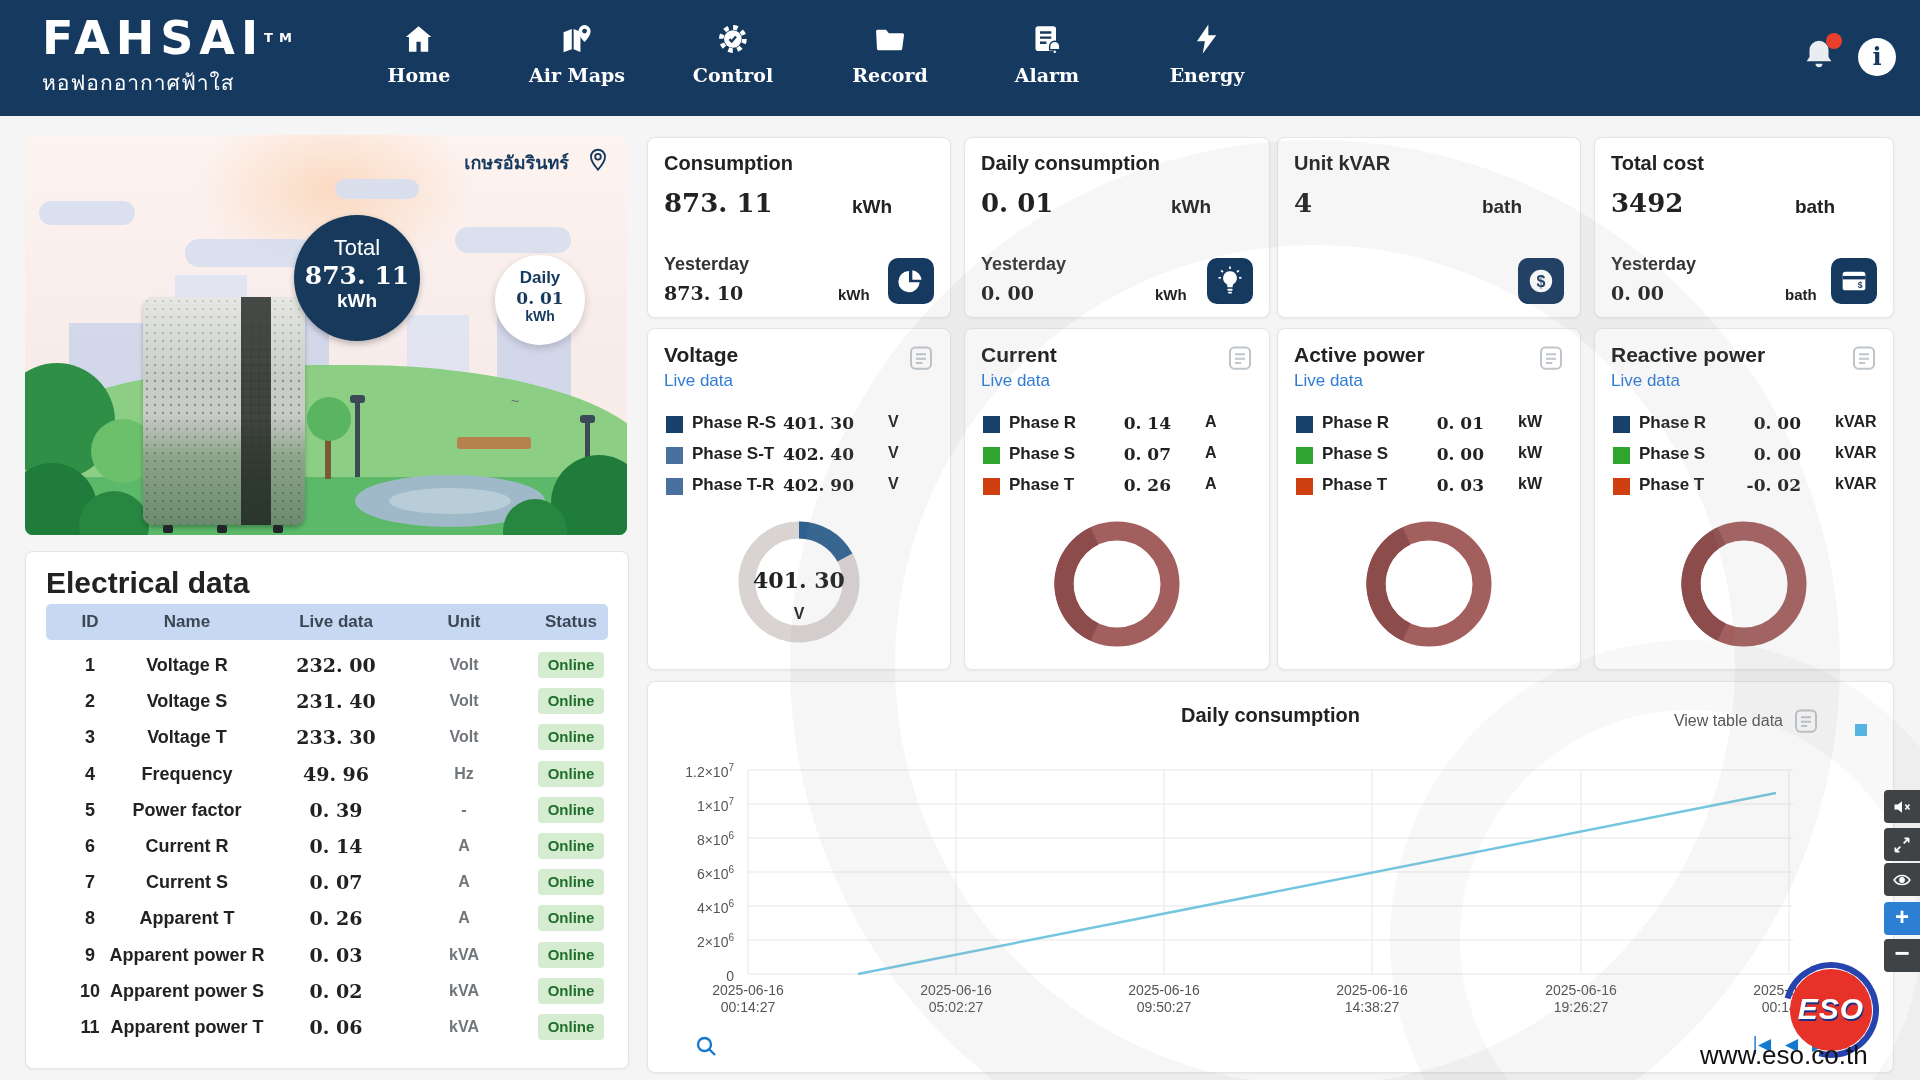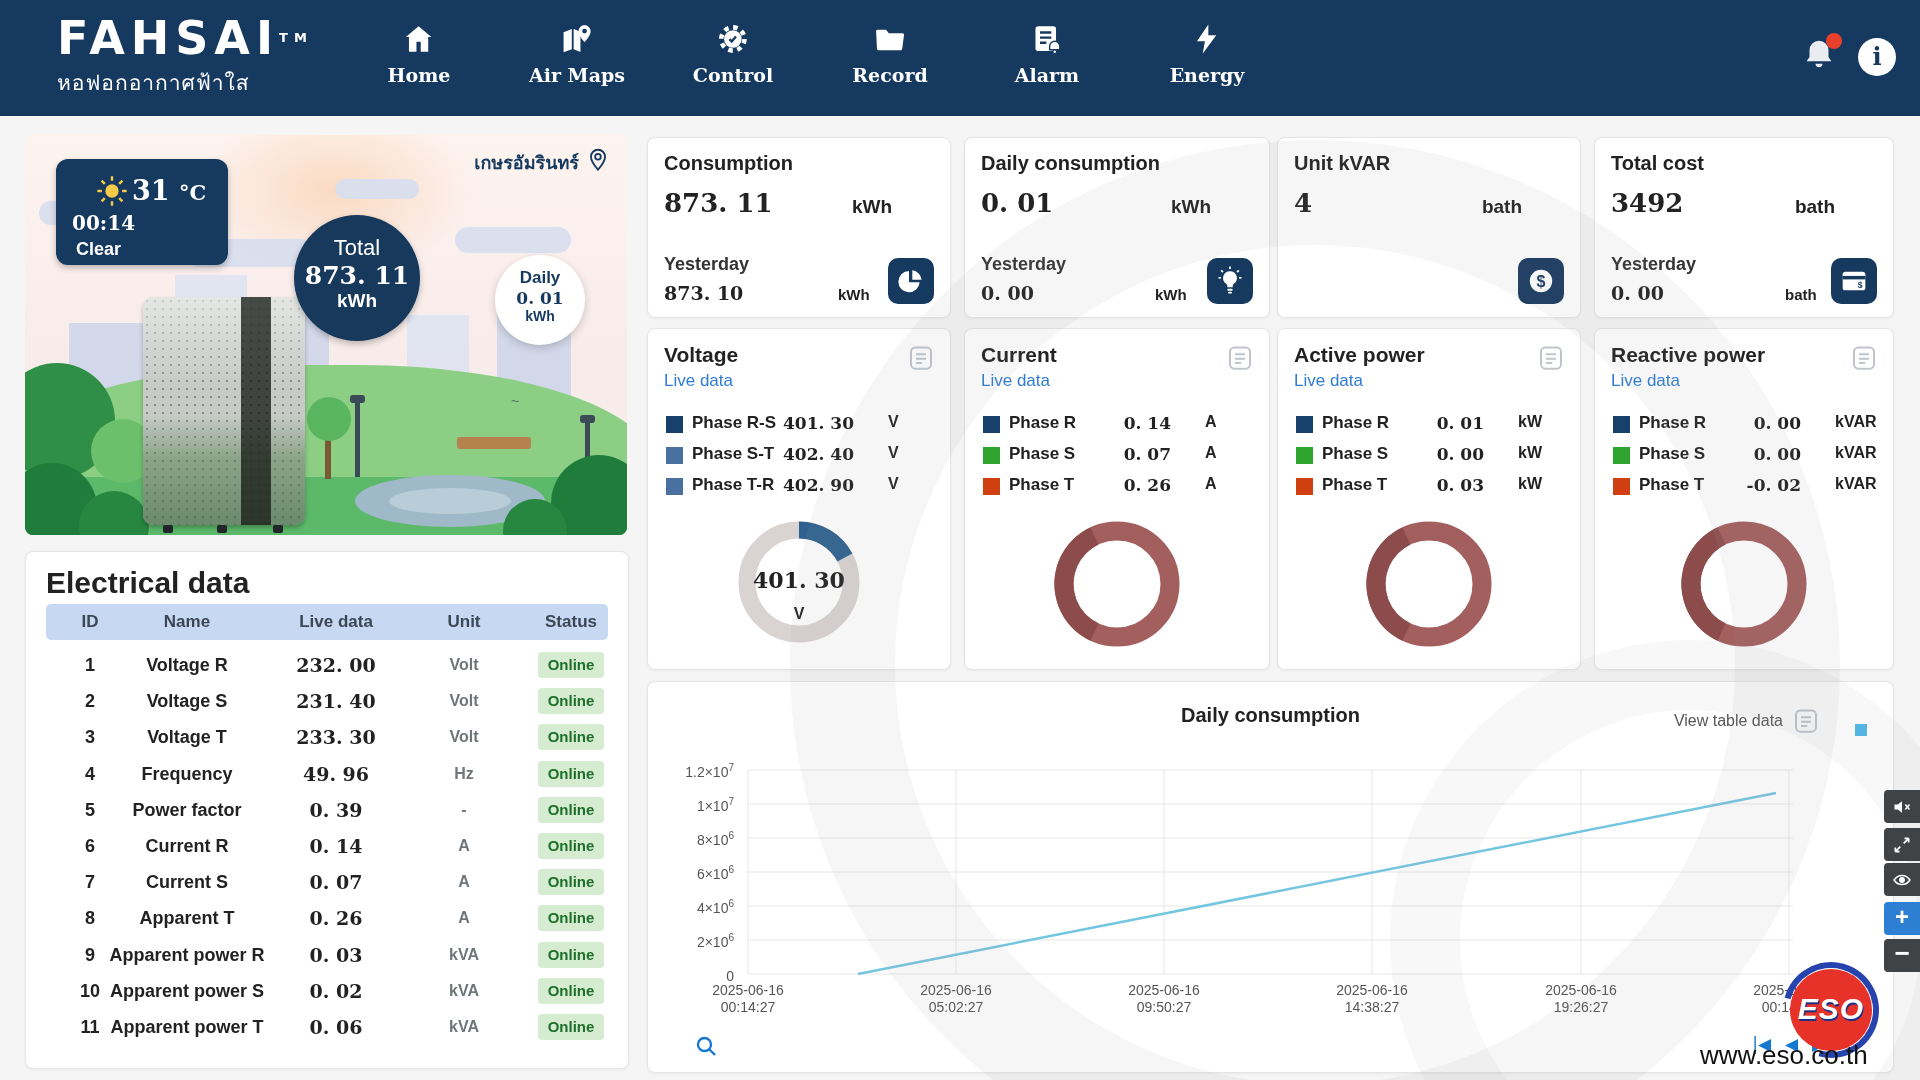--- a/index.html
+++ b/index.html
@@ -1,21 +1,21 @@
 <!DOCTYPE html>
 <html><head>
 <meta charset="utf-8">
 <style>
   html,body{margin:0;padding:0;background:#e9e9ea;}
   .stage{position:relative;width:1920px;height:1080px;background:#f5f5f6;overflow:hidden;
          font-family:"Liberation Sans",sans-serif;color:#222;}
   .serif{font-family:"DejaVu Serif",serif;}
   
   .navbar{position:absolute;left:0;top:0;width:1920px;height:116px;background:#16395f;z-index:20;}
-  .brand{position:absolute;left:42px;top:12px;color:#fff;margin-left:15px;}
+  .brand{position:absolute;left:42px;top:12px;color:#fff;}
   .brand-name{font-size:46px;font-weight:bold;letter-spacing:6px;line-height:52px;font-family:"DejaVu Sans",sans-serif;}
   .brand-tm{font-size:13px;vertical-align:top;}
   .brand-sub{font-size:21px;margin-top:2px;letter-spacing:1px;}
   .nav-item{position:absolute;top:22px;transform:translateX(-50%);text-align:center;color:#fff;cursor:pointer;}
   .nav-item svg{width:34px;height:34px;display:block;margin:0 auto 8px;}
   .nav-label{font-family:"DejaVu Serif",serif;font-weight:bold;font-size:19px;}
   .nav-bell{position:absolute;left:1800px;top:36px;width:40px;height:40px;}
   .nav-bell svg{width:38px;height:38px;}
   .bell-dot{position:absolute;right:-2px;top:-3px;width:16px;height:16px;border-radius:50%;background:#e8402a;}
   .nav-info{position:absolute;left:1858px;top:38px;width:38px;height:38px;border-radius:50%;background:#fff;
@@ -53,21 +53,21 @@
   .total-circle{position:absolute;left:269px;top:80px;width:126px;height:126px;border-radius:50%;background:#17395c;color:#fff;
                 text-align:center;box-shadow:0 3px 6px rgba(0,0,0,.25);}
   .tc-label{font-size:22px;margin-top:20px;}
   .tc-value{font-size:25px;font-weight:bold;}
   .tc-unit{font-size:19px;font-weight:bold;}
   .daily-circle{position:absolute;left:470px;top:120px;width:90px;height:90px;border-radius:50%;background:#fff;color:#16395f;
                 text-align:center;box-shadow:0 3px 8px rgba(0,0,0,.18);}
   .dc-label{font-size:17px;font-weight:bold;margin-top:13px;}
   .dc-value{font-size:17px;font-weight:bold;}
   .dc-unit{font-size:14px;font-weight:bold;}
-  .location{position:absolute;right:16px;top:12px;color:#16395f;font-weight:bold;font-size:18px;display:flex;align-items:center;gap:6px;}
+  .location{position:absolute;right:16px;top:12px;color:#16395f;font-weight:bold;font-size:18px;display:flex;align-items:center;gap:16px;}
   .location svg{width:26px;height:26px;}
   .bird{position:absolute;color:#5b6b7a;font-size:14px;}
   
   .card{position:absolute;background:#fff;border:1px solid #e5e5e6;border-radius:8px;box-shadow:0 1px 3px rgba(0,0,0,.05);}
   
   .elec{left:25px;top:551px;width:602px;height:516px;}
   .elec-title{position:absolute;left:20px;top:14px;font-size:30px;font-weight:bold;}
   .thead{position:absolute;left:20px;top:52px;width:562px;height:36px;background:#c7d8f3;border-radius:5px;}
   .th{position:absolute;top:0;height:36px;line-height:36px;font-weight:bold;font-size:17px;color:#3c4754;transform:translateX(-50%);}
   .trow{position:absolute;left:20px;width:562px;height:36px;}
@@ -223,38 +223,20 @@
     <div class="bush" style="right:-20px;bottom:-16px;width:96px;height:96px"></div>
     <div class="bush" style="right:60px;bottom:-28px;width:64px;height:64px;background:#27863f"></div>
     <div class="bird" style="left:486px;top:258px">~</div>
     <div class="bird" style="left:120px;top:276px">~</div>
 
     <div class="tower"></div>
     <div class="tfoot" style="left:138px;top:390px"></div>
     <div class="tfoot" style="left:192px;top:390px"></div>
     <div class="tfoot" style="left:248px;top:390px"></div>
 
-    <div class="weather">
-      <span><svg viewBox="0 0 24 24">
-        <circle cx="12" cy="12" r="5" fill="#f7c948"></circle>
-        <g stroke="#f7c948" stroke-width="1.8">
-          <line x1="12" y1="1" x2="12" y2="4.4"></line>
-              <line x1="12" y1="19.6" x2="12" y2="23"></line>
-          <line x1="1" y1="12" x2="4.4" y2="12"></line>
-              <line x1="19.6" y1="12" x2="23" y2="12"></line>
-          <line x1="4.2" y1="4.2" x2="6.6" y2="6.6"></line>
-              <line x1="17.4" y1="17.4" x2="19.8" y2="19.8"></line>
-          <line x1="4.2" y1="19.8" x2="6.6" y2="17.4"></line>
-              <line x1="17.4" y1="6.6" x2="19.8" y2="4.2"></line>
-        </g>
-          </svg></span>
-      <div class="w-temp serif"><span>31</span> <span style="font-size:21px">°C</span></div>
-      <div class="w-time serif">00:14</div>
-      <div class="w-cond">Clear</div>
-    </div>
 
     <div class="total-circle">
       <div class="tc-label">Total</div>
       <div class="tc-value serif">873. 11</div>
       <div class="tc-unit">kWh</div>
     </div>
     <div class="daily-circle">
       <div class="dc-label">Daily</div>
       <div class="dc-value serif">0. 01</div>
       <div class="dc-unit">kWh</div>

